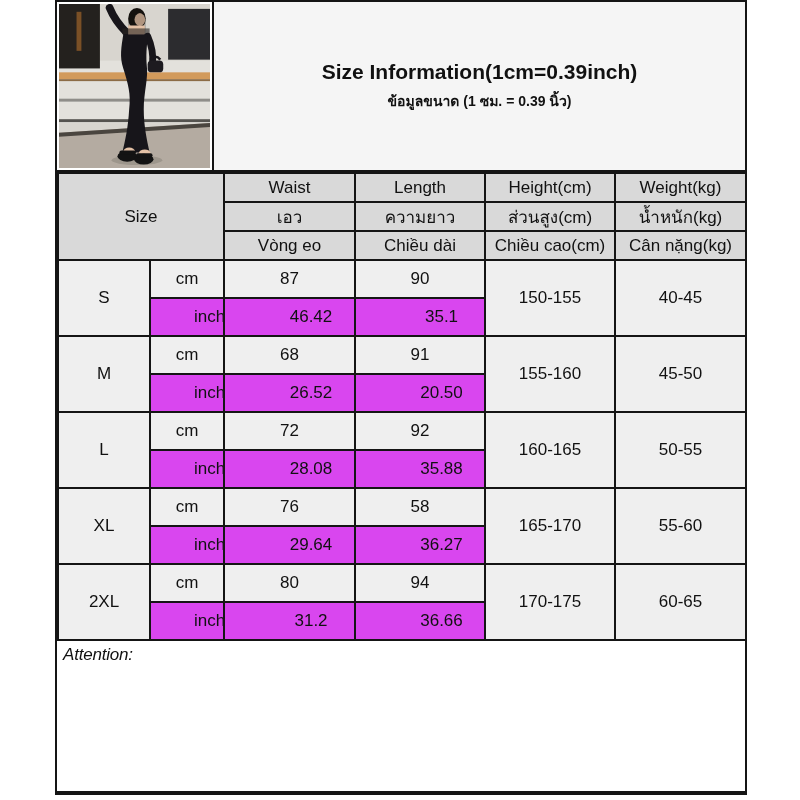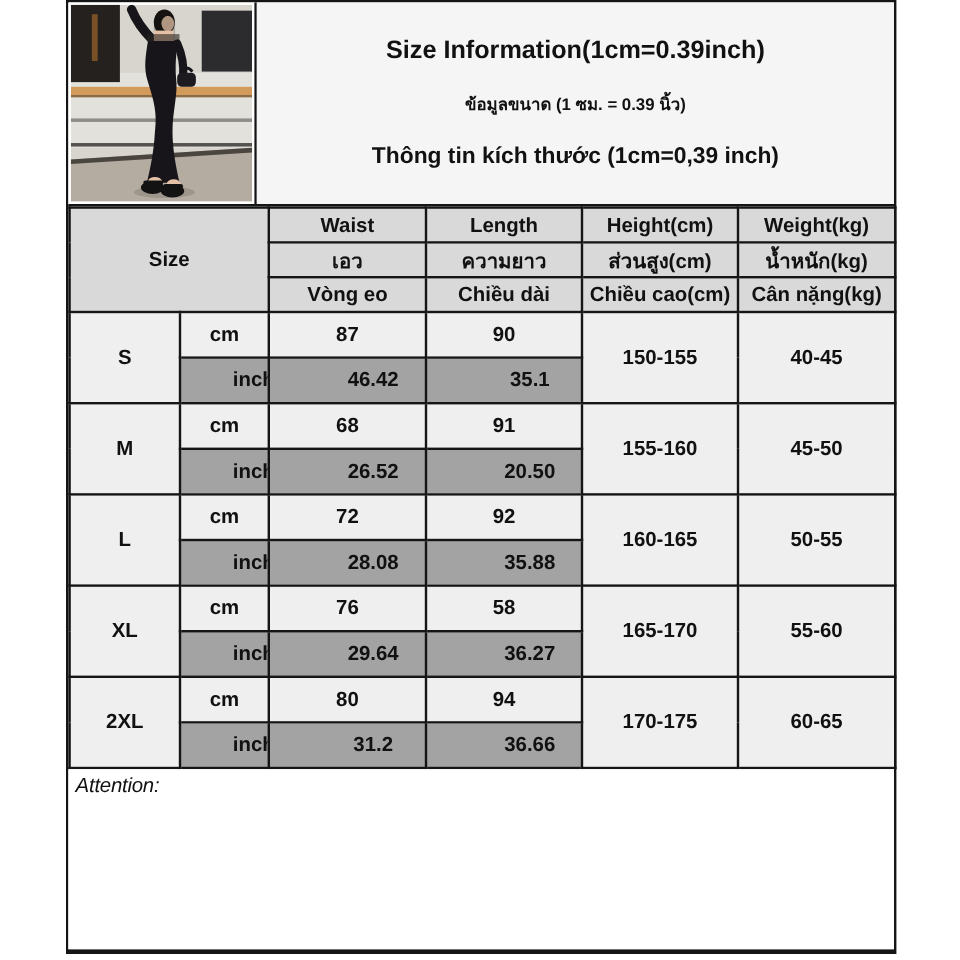--- a/index.html
+++ b/index.html
@@ -15,37 +15,37 @@
   }
   
   .top-row{display:flex;height:168px;flex:0 0 168px;border-bottom:2px solid #151515;}
   .photo-cell{
     width:157px;flex:0 0 157px;box-sizing:border-box;border-right:2px solid #151515;
     background:#ffffff;padding:2px;
   }
   .photo-cell svg{display:block;width:100%;height:100%;}
   .title-cell{
     flex:1;background:#f5f5f5;display:flex;flex-direction:column;
-    align-items:center;justify-content:center;gap:22px;text-align:center;
+    align-items:center;justify-content:center;gap:6px;text-align:center;
   }
   .title-en{font-size:21px;font-weight:700;}
   .title-th{font-size:14px;font-weight:700;}
   .title-vi{font-size:19px;font-weight:700;}
   
   table.size-table{
     border-collapse:collapse;table-layout:fixed;width:100%;flex:0 0 auto;
   }
   table.size-table td,table.size-table th{
     border:2px solid #151515;text-align:center;vertical-align:middle;
-    font-weight:700;font-size:17px;padding:0;overflow:hidden;white-space:nowrap;
+    font-weight:400;font-size:17px;padding:0;overflow:hidden;white-space:nowrap;
   }
   tr.hd td,tr.hd th{background:#d9d9d9;height:27px;}
   th.size-cell{font-size:31px;background:#d9d9d9;}
   tr.r-cm td{background:#efefef;height:36px;}
-  tr.r-inch td{background:#a3a3a3;height:36px;padding-left:43px;}
+  tr.r-inch td{background:#d946ef;height:36px;padding-left:43px;}
   td.c-size{background:#d9d9d9;}
   
   .attention{
     flex:1;background:#ffffff;padding:3px 8px 0 6px;
     font-size:17px;font-weight:400;line-height:1.33;letter-spacing:-0.2px;
   }
   .attention div{margin:0;font-style:italic;}
 </style>
 </head>
 <body>
@@ -98,21 +98,20 @@
           <ellipse cx="70" cy="156" rx="10" ry="5.5" fill="#131313"></ellipse>
           <ellipse cx="87" cy="159" rx="10" ry="5.5" fill="#131313"></ellipse>
           <rect x="62" y="150" width="17" height="4" rx="2" fill="#131313"></rect>
           <rect x="79" y="153" width="17" height="4" rx="2" fill="#131313"></rect>
         </g>
       </svg>
     </div>
     <div class="title-cell">
       <div class="title-en">Size Information(1cm=0.39inch)</div>
       <div class="title-th">ข้อมูลขนาด (1 ซม. = 0.39 นิ้ว)</div>
-      <div class="title-vi">Thông tin kích thước (1cm=0,39 inch)</div>
     </div>
   </div>
 
   <table class="size-table">
     <colgroup>
       <col style="width:92px">
         <col style="width:74px">
         <col style="width:131px">
       <col style="width:130px">
         <col style="width:130px">

